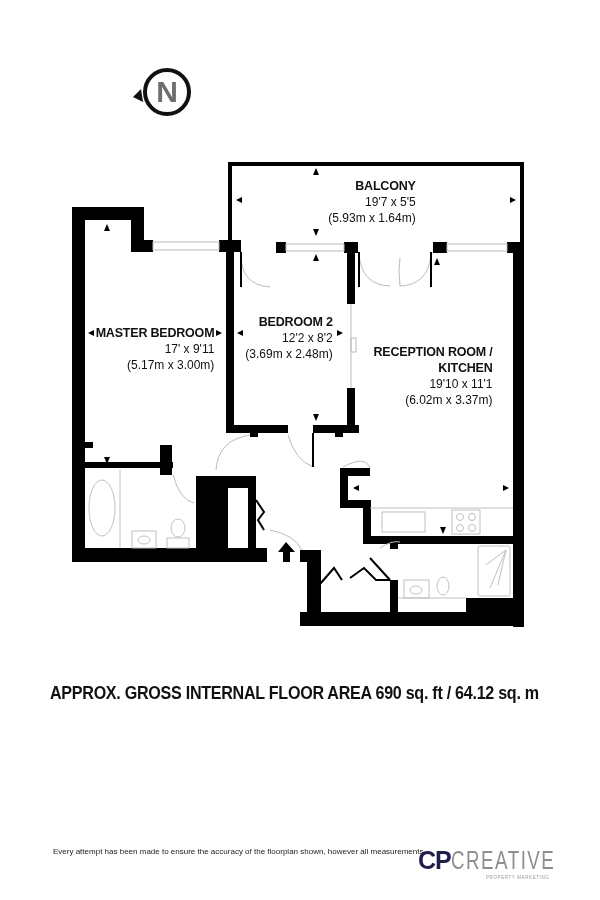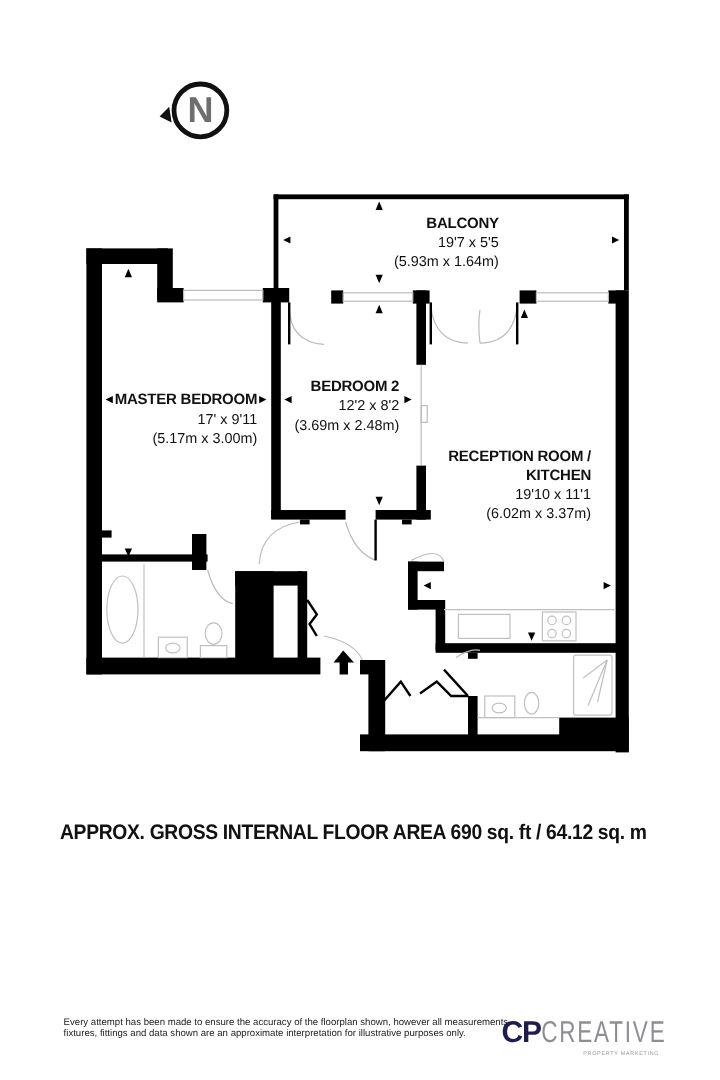--- a/index.html
+++ b/index.html
@@ -170,30 +170,29 @@
   <div>17' x 9'11</div>
   <div>(5.17m x 3.00m)</div>
 </div>
 
 <div class="room-label" style="left:289px; top:314px;">
   <div class="name">BEDROOM 2</div>
   <div>12'2 x 8'2</div>
   <div>(3.69m x 2.48m)</div>
 </div>
 
-<div class="room-label" style="left:433px; top:344px;margin-top:28px;">
+<div class="room-label" style="left:433px; top:344px;">
   <div class="name">RECEPTION ROOM  /</div>
   <div class="name">KITCHEN</div>
   <div>19'10 x 11'1</div>
   <div>(6.02m x 3.37m)</div>
 </div>
 
 <div class="area">APPROX. GROSS INTERNAL FLOOR AREA 690 sq. ft / 64.12 sq. m</div>
 
 <div class="disclaimer">
   <div>Every attempt has been made to ensure the accuracy of the floorplan shown, however all measurements,</div>
-  <div>fixtures, fittings and data shown are an approximate interpretation for illustrative purposes only.</div>
 </div>
 
 <div class="brand">
   <span class="cp">CP</span><span class="creative">CREATIVE</span>
   <div class="tag">PROPERTY MARKETING</div>
 </div>
 
 </body></html>

